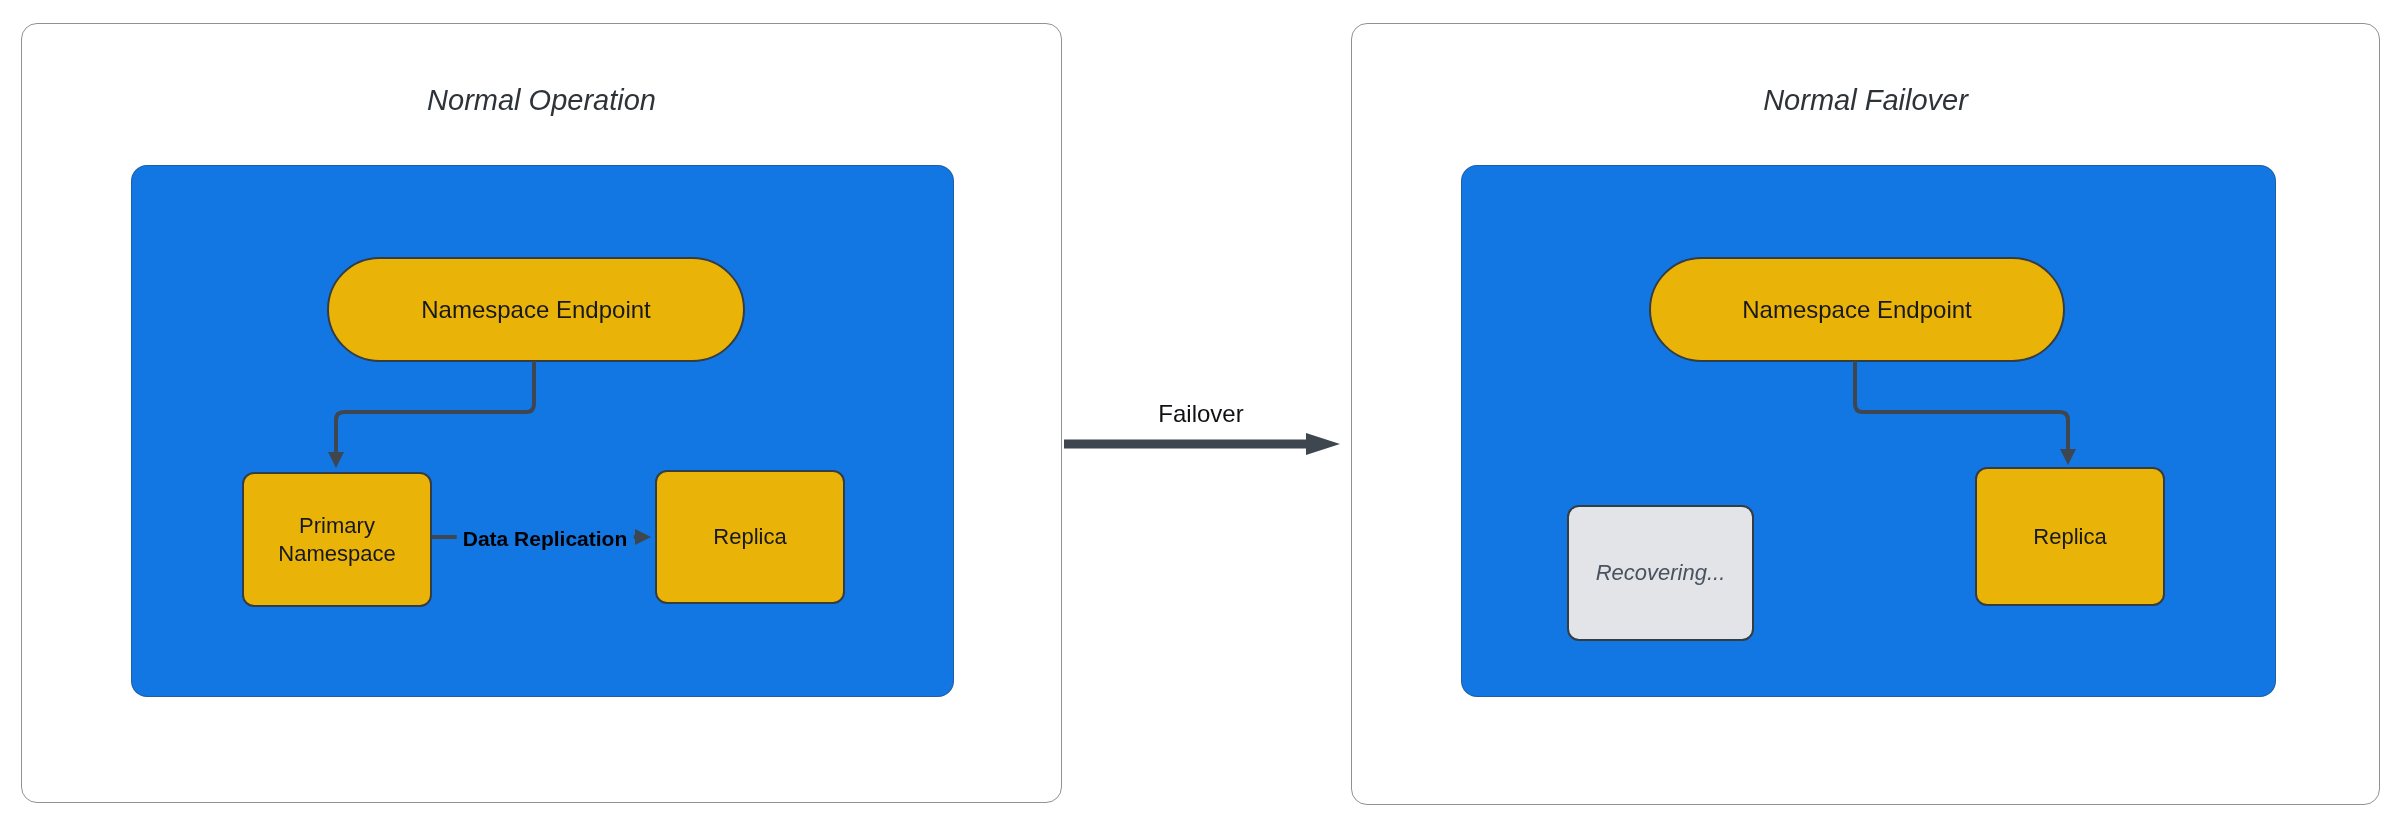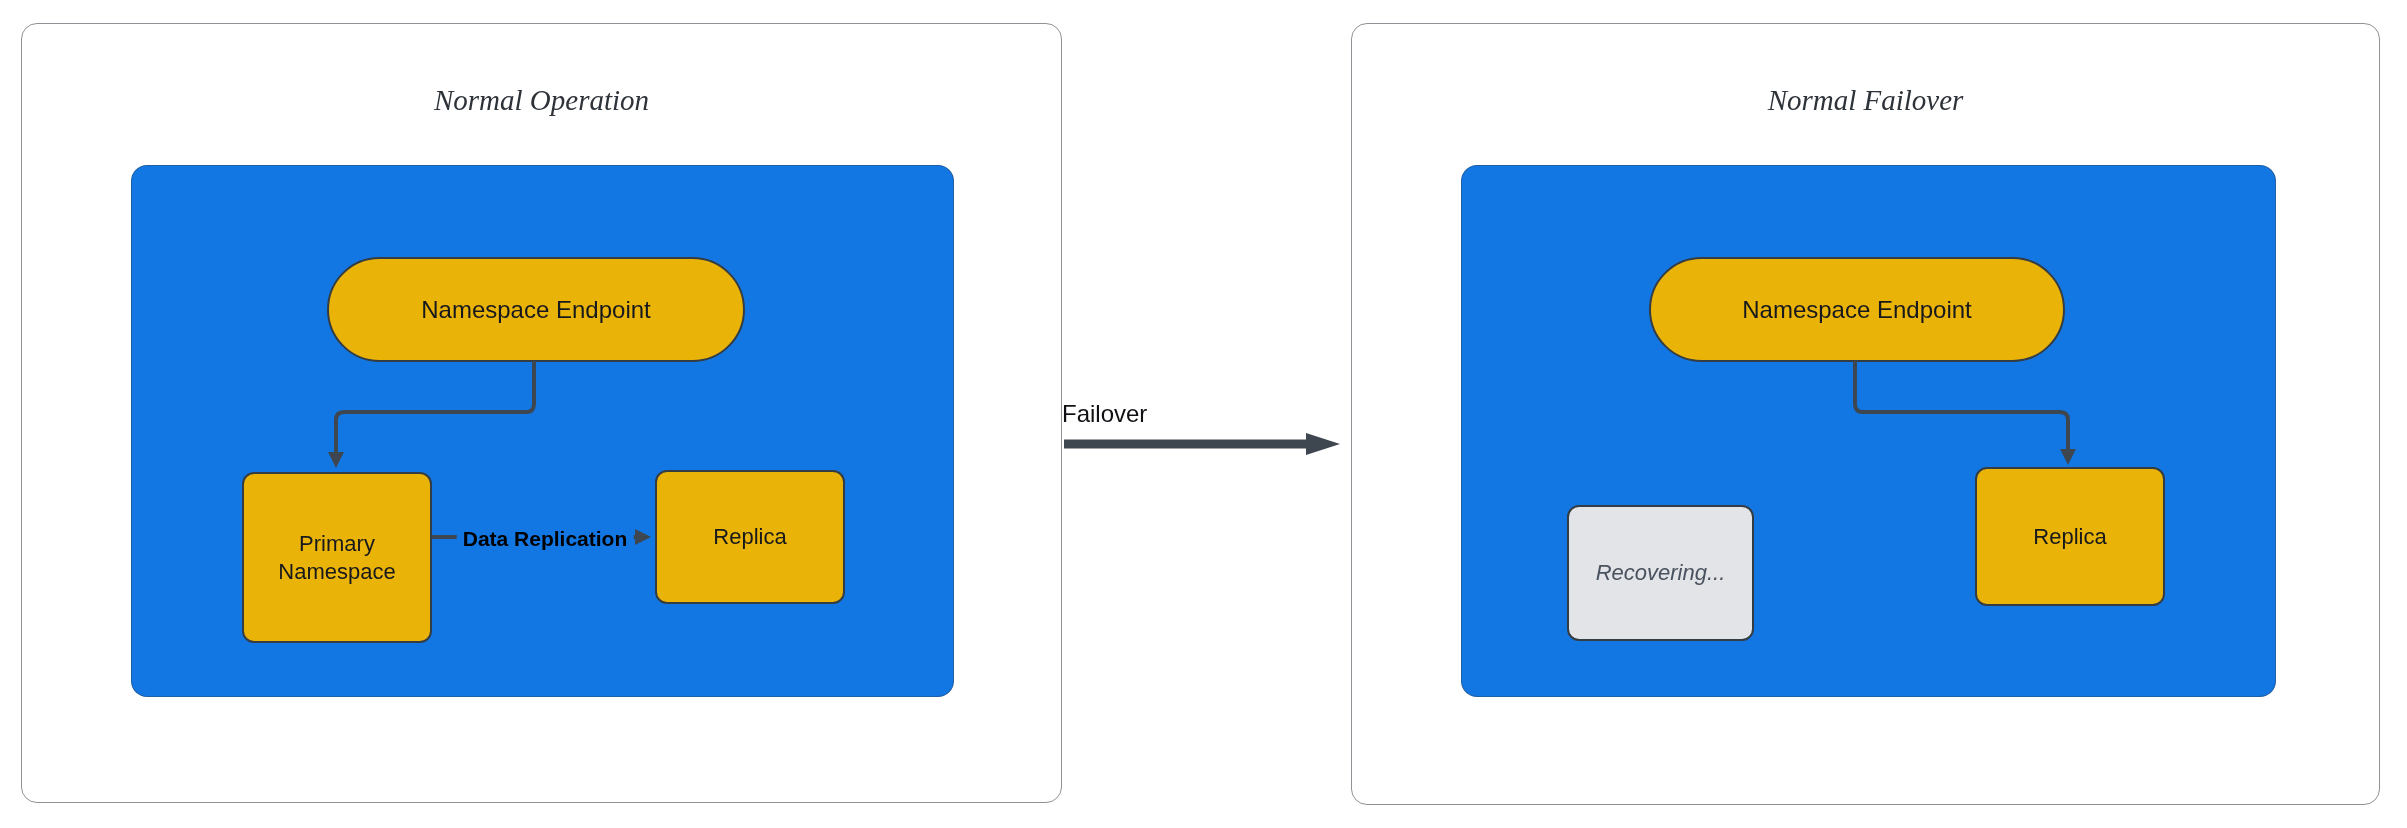--- a/index.html
+++ b/index.html
@@ -18,57 +18,57 @@
 
   .panel{
     position:absolute;background:#ffffff;border:1px solid var(--panel-border);
     border-radius:16px;box-sizing:border-box;
   }
   .panel-left{left:21px;top:23px;width:1041px;height:780px;}
   .panel-right{left:1351px;top:23px;width:1029px;height:782px;}
 
   .panel-title{
     position:absolute;left:0;right:0;top:58px;text-align:center;
-    font-style:italic;font-size:29px;line-height:36px;color:var(--title-text);font-family:Liberation Serif, serif;
+    font-style:italic;font-size:29px;line-height:36px;color:var(--title-text);
   }
 
   .blue-box{
     position:absolute;left:109px;top:141px;background:var(--blue);
     border:1px solid rgba(52,60,68,0.4);border-radius:16px;box-sizing:border-box;
   }
   .blue-box-left{width:823px;height:532px;}
   .blue-box-right{width:815px;height:532px;}
 
   .node{
     position:absolute;display:flex;align-items:center;justify-content:center;
     background:#eab308;border:2px solid var(--node-border);box-sizing:border-box;
     color:var(--node-text);text-align:center;z-index:1;
   }
   .pill{border-radius:60px;font-size:24px;}
   .rect{border-radius:12px;font-size:22px;line-height:28px;}
 
   .pill-left{left:195px;top:91px;width:418px;height:105px;}
-  .node-primary{left:110px;top:306px;width:190px;height:171px;padding:0 24px;}
+  .node-primary{left:110px;top:306px;width:190px;height:135px;padding:0 24px;}
   .node-replica-left{left:523px;top:304px;width:190px;height:134px;}
 
   .pill-right{left:187px;top:91px;width:416px;height:105px;}
   .node-recovering{
     left:105px;top:303px;width:187px;height:136px;
     background:var(--recovering-fill);color:var(--recovering-text);font-style:italic;margin-top:36px;
   }
   .node-replica-right{left:513px;top:301px;width:190px;height:139px;}
 
   .edge-label{
     position:absolute;left:413px;top:373px;transform:translate(-50%,-50%);
     background:var(--blue);color:#000000;font-weight:bold;font-size:21px;
     padding:2px 6px;white-space:nowrap;z-index:6;
   }
 
   .failover-label{
-    position:absolute;left:1062px;top:400px;width:278px;text-align:left;
+    position:absolute;left:1062px;top:400px;width:278px;text-align:center;
     font-size:24px;color:#101114;z-index:6;
   }
 
   .connector-layer{
     position:absolute;left:0;top:0;width:2407px;height:828px;
     pointer-events:none;z-index:5;
   }
 </style>
 </head>
 <body>

